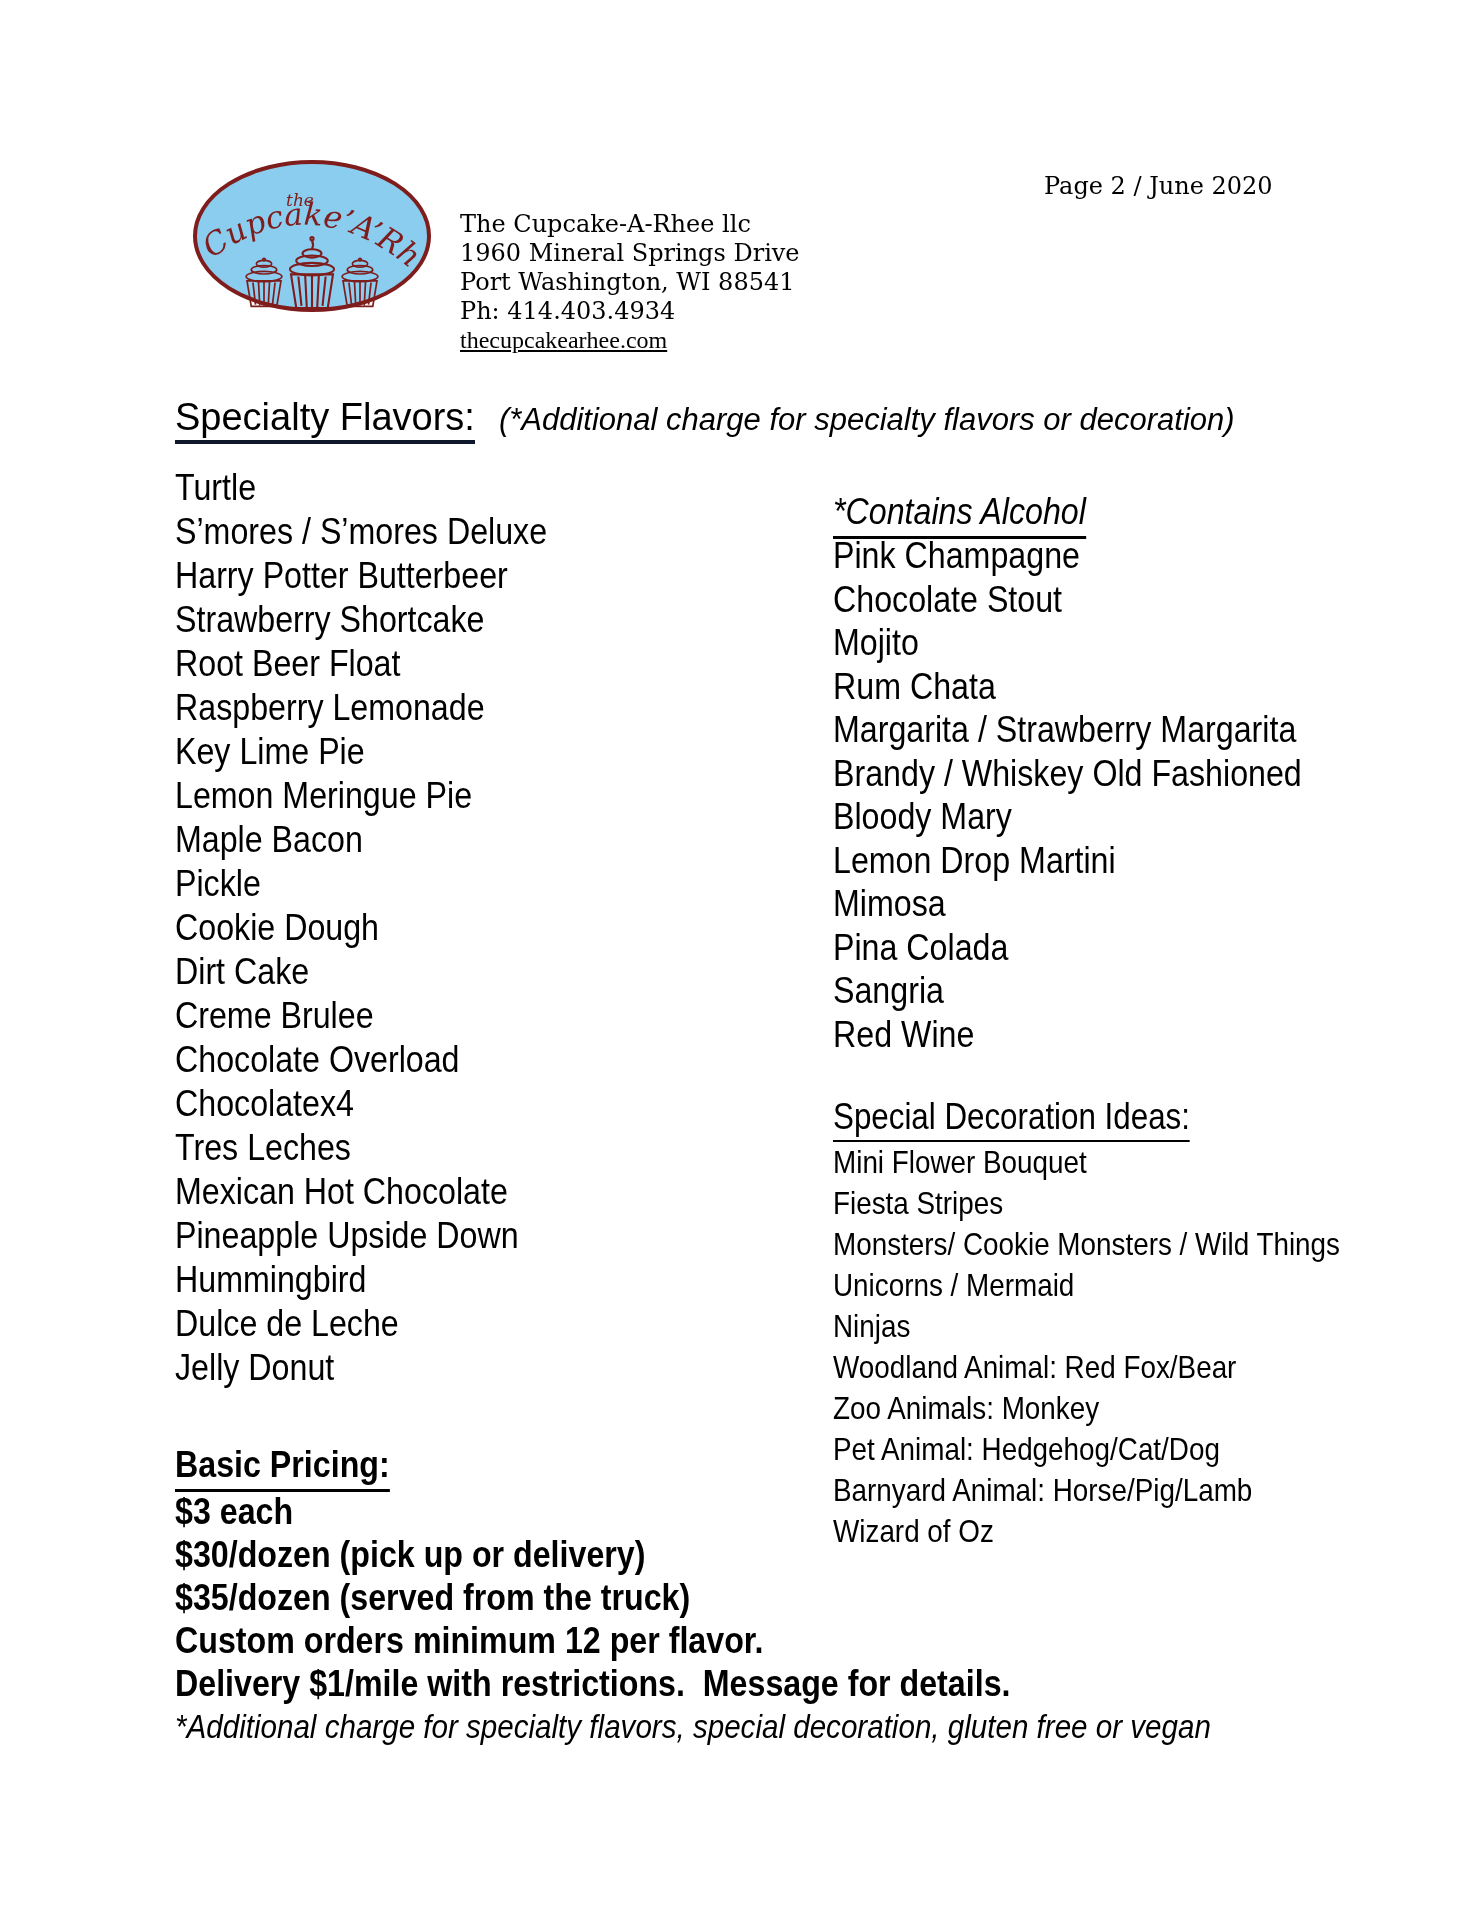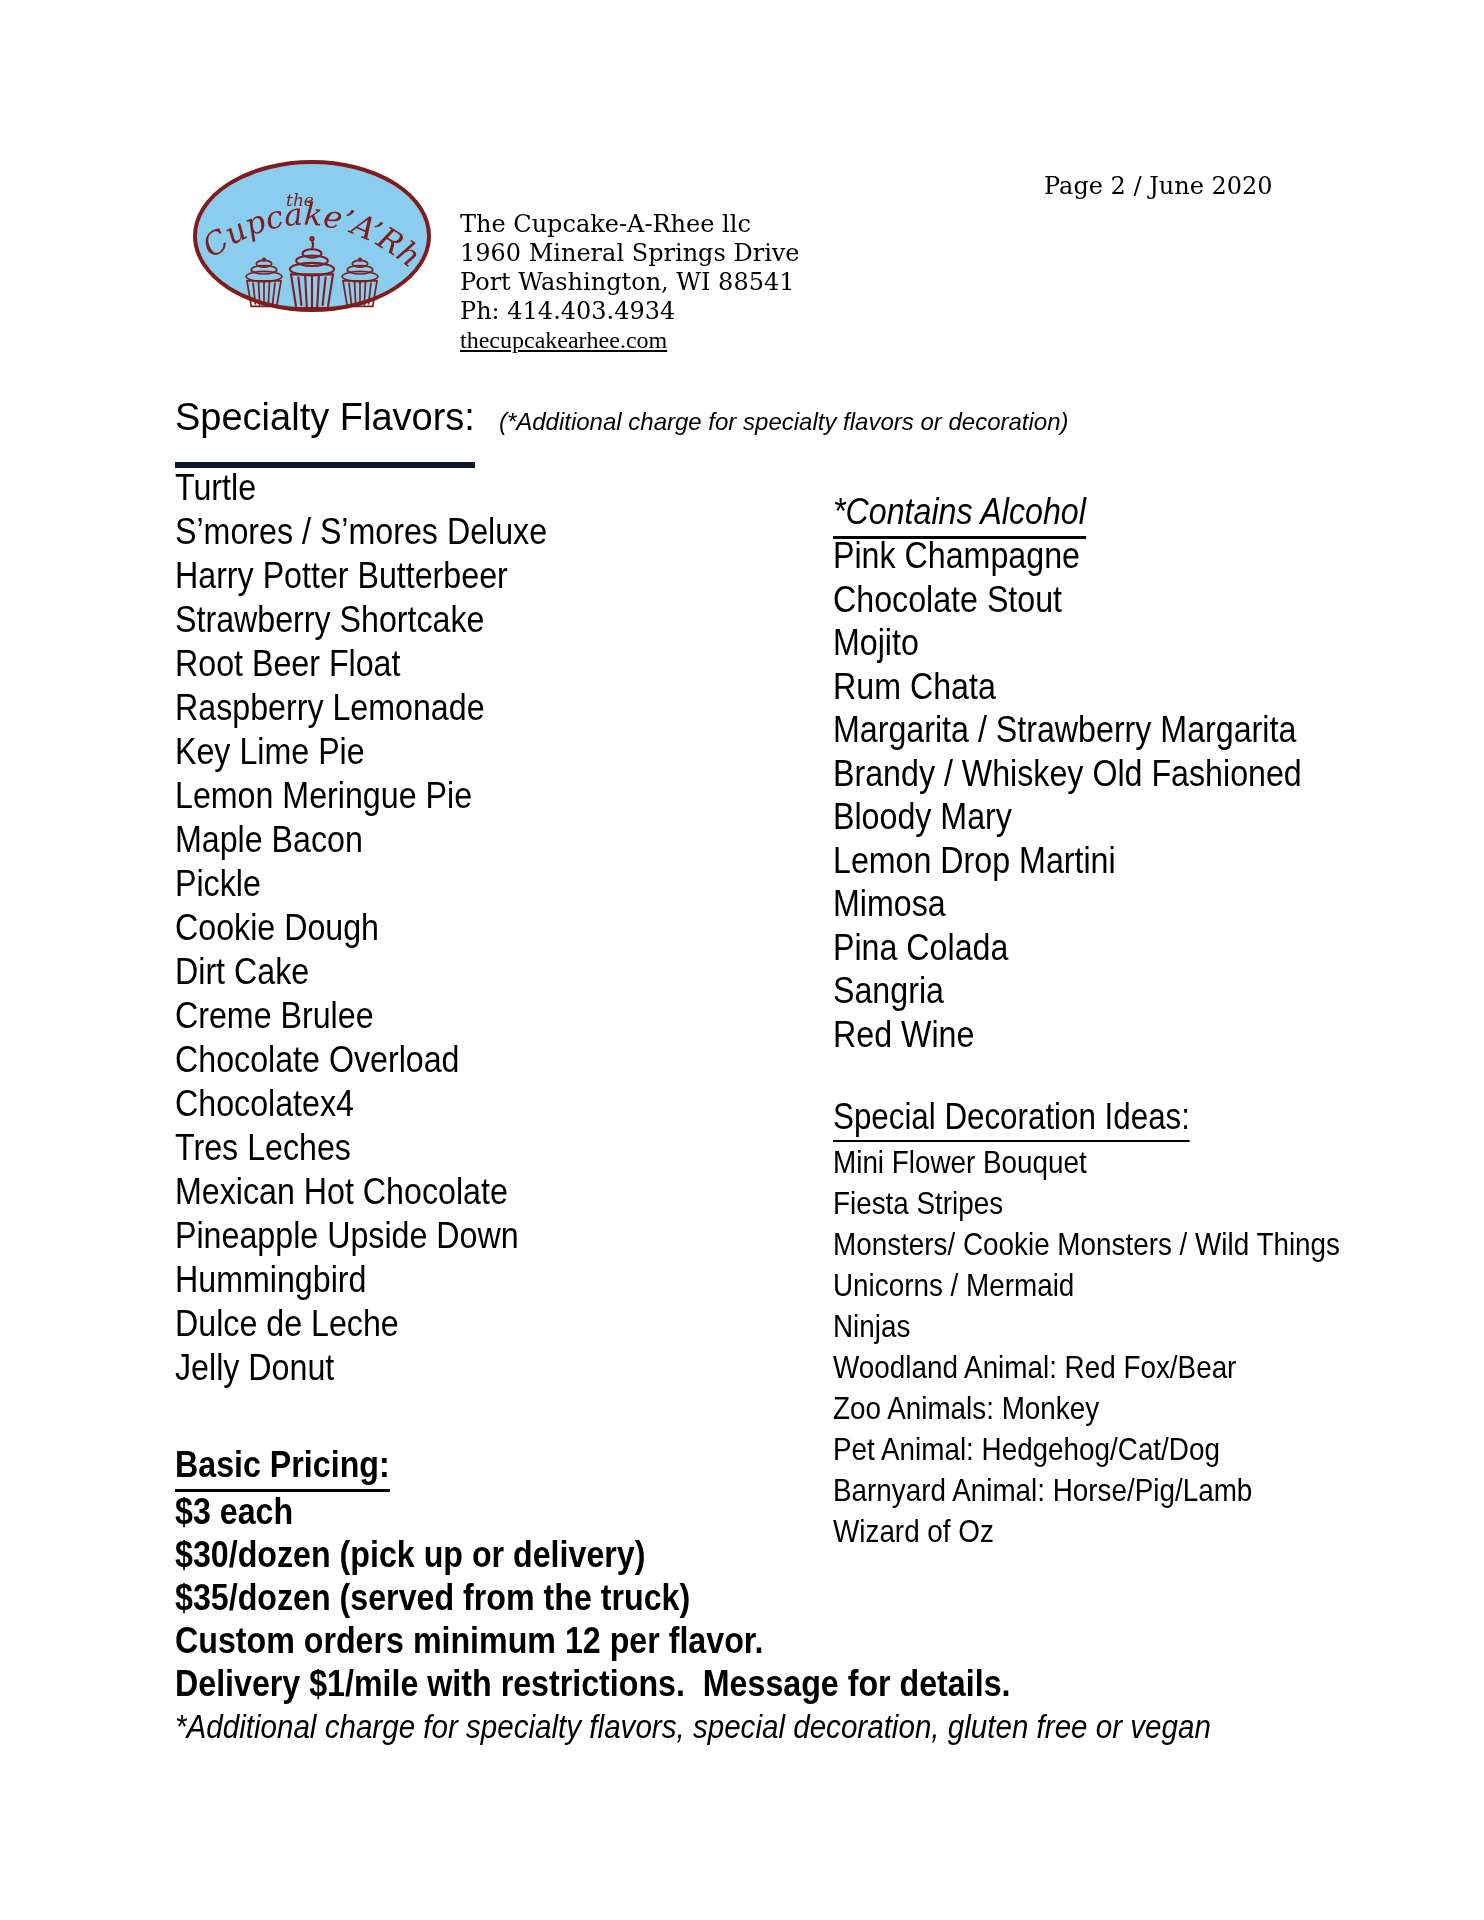--- a/index.html
+++ b/index.html
@@ -13,22 +13,22 @@
     position:absolute;left:460px;top:170px;
     font-family:"DejaVu Serif", serif;font-size:24px;line-height:29px;margin-top:40px;
   }
   .biz .site{text-decoration:underline;font-family:Liberation Serif, serif;}
   .pageinfo{
     position:absolute;left:1044px;top:172px;
     font-family:"DejaVu Serif", serif;font-size:24px;
   }
   
   .heading-row{position:absolute;left:175px;top:396px;line-height:1.15;white-space:nowrap;}
-  .h-underline{display:inline-block;font-size:38px;border-bottom:6px solid #0f172a;padding-bottom:22px;}
-  .heading-row .note{font-size:24px;font-style:italic;margin-left:24px;margin-top:12px;}
+  .h-underline{display:inline-block;font-size:38px;border-bottom:4px solid #0f172a;padding-bottom:0;}
+  .heading-row .note{font-size:31px;font-style:italic;margin-left:24px;margin-top:12px;}
   
   .cond{transform:scaleX(0.87);transform-origin:0 0;}
   .left-col{
     position:absolute;left:175px;top:466px;
     font-size:37px;line-height:44px;white-space:nowrap;
   }
   .alcohol{
     position:absolute;left:833px;top:490px;
     font-size:37px;line-height:43.5px;white-space:nowrap;
   }

